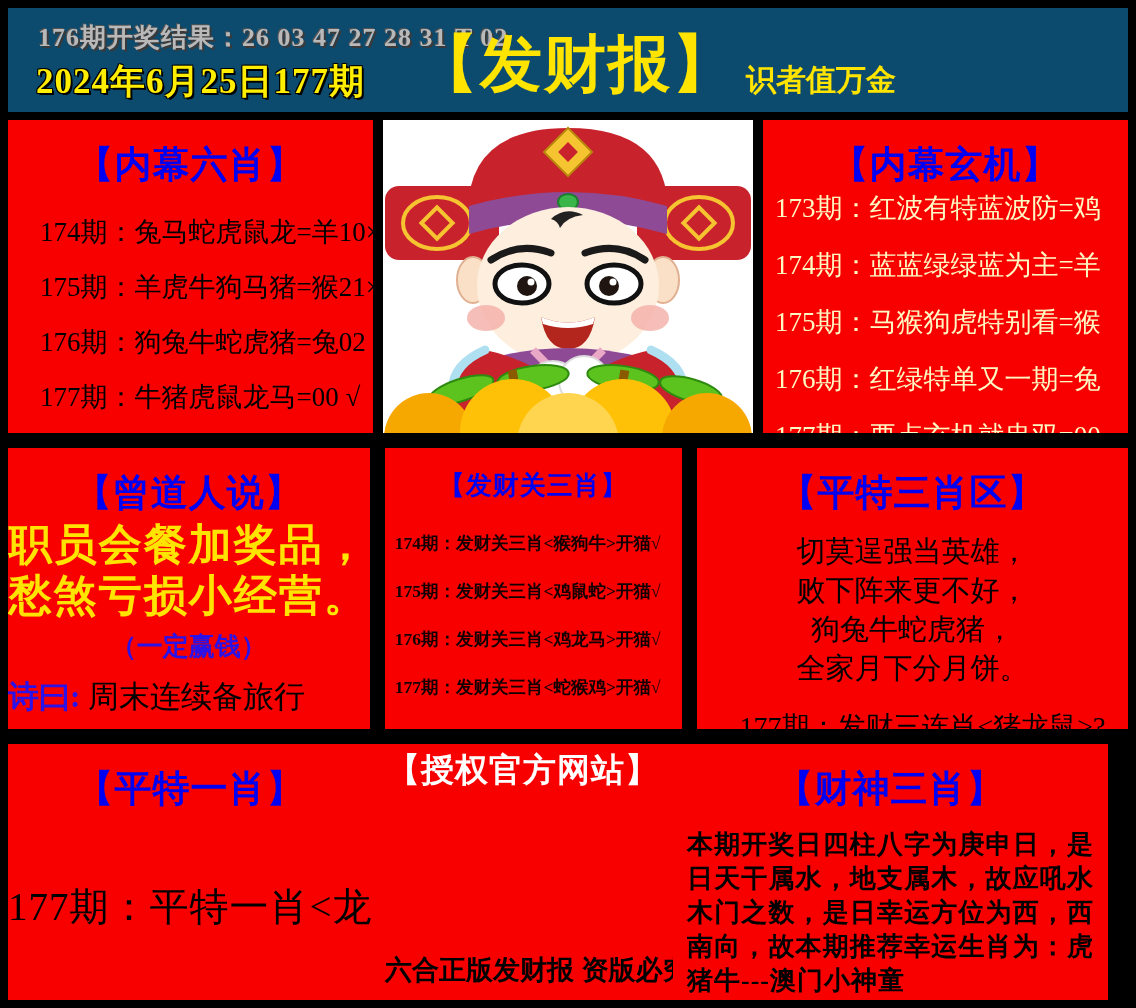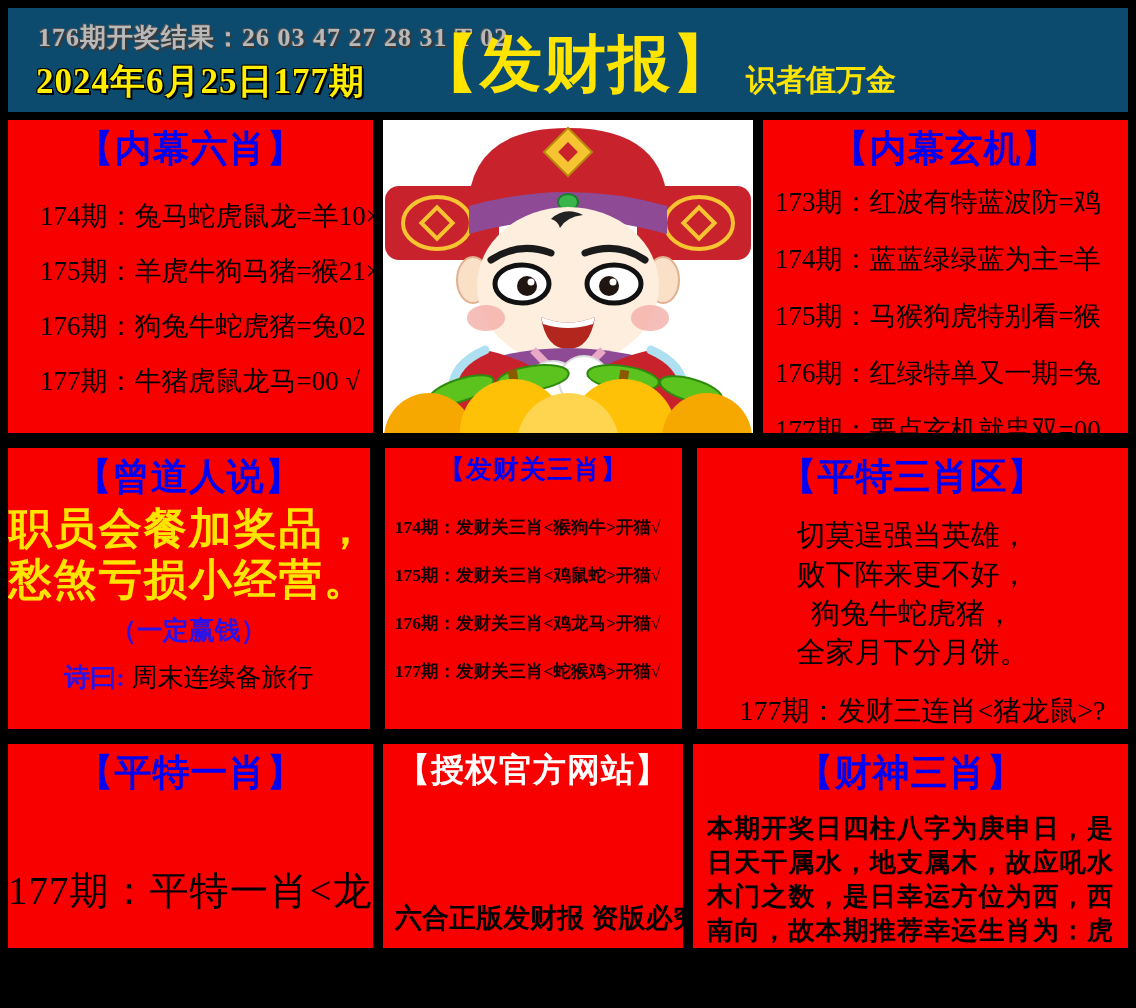--- a/index.html
+++ b/index.html
@@ -13,38 +13,38 @@
         letter-spacing:1px;text-shadow:2px 2px 0 #000,-1px -1px 0 #000,1px -1px 0 #000,-1px 1px 0 #000;}
   .hdr-title{position:absolute;left:408px;top:14px;font-size:62px;font-weight:bold;color:#ffe400;
         letter-spacing:2px;}
   .hdr-sub{position:absolute;left:738px;top:52px;font-size:30px;font-weight:bold;color:#ffe400;}
   
   .row{display:flex;}
   .row1{height:313px;margin-bottom:15px;gap:10px;}
   .row1 .c1,.row1 .c3{width:365px;}
   .row1 .c2{width:370px;}
   .row2{height:281px;margin-bottom:15px;gap:15px;}
-  .row3{height:204px;gap:10px;}
+  .row3{height:256px;}
   .row2 .c1,.row3 .c1{width:365px;}
   .row2 .c2,.row3 .c2{width:300px;}
   .row2 .c3,.row3 .c3{width:435px;}
   .panel{background:#f80000;box-sizing:border-box;overflow:hidden;}
   .imgbox{background:#fff;overflow:hidden;}
-  .ptitle{margin-top:4px;text-align:center;font-size:37px;font-weight:bold;color:#0000f2;
+  .ptitle{margin-top:20px;text-align:center;font-size:37px;font-weight:bold;color:#0000f2;
         letter-spacing:1px;font-family:"Liberation Serif",serif;}
   .ptitle.white{color:#fff;font-size:33px;margin-top:4px;}
   
   .liuxiao-rows{margin-top:24px;padding-left:32px;display:flex;flex-direction:column;gap:19px;
         font-size:27px;color:#000;white-space:nowrap;}
-  .xuanji-rows{margin-top:10px;padding-left:12px;display:flex;flex-direction:column;gap:21px;
-        font-size:27px;color:#000000;white-space:nowrap;justify-content:flex-end;}
+  .xuanji-rows{padding-left:12px;display:flex;flex-direction:column;gap:21px;
+        font-size:27px;color:#fef9c3;white-space:nowrap;justify-content:flex-end;}
   .zeng-line{margin:2px 0 0;text-align:center;font-size:43px;font-weight:bold;color:#ffe400;
         letter-spacing:2px;line-height:1.15;white-space:nowrap;}
   .zeng-note{margin-top:8px;text-align:center;font-size:26px;font-weight:bold;color:#2a12e8;}
-  .zeng-poem{margin-top:12px;text-align:center;font-size:26px;color:#000;}
+  .zeng-poem{margin-top:12px;font-size:31px;color:#000;}
   .zeng-poem .lbl{color:#2a12e8;font-weight:bold;}
   .guan-rows{margin-top:28px;padding-left:10px;display:flex;flex-direction:column;gap:24px;
         font-size:17.5px;font-weight:bold;color:#120000;white-space:nowrap;}
   .pt3-poem{margin-top:14px;text-align:center;font-size:29px;color:#000;line-height:39px;white-space:nowrap;}
   .pt3-tip{margin-top:20px;padding-left:20px;font-size:28px;color:#000;white-space:nowrap;text-align:center;}
   .pt1-main{margin-top:66px;text-align:center;font-size:39px;color:#000;letter-spacing:1px;white-space:nowrap;}
   .shouquan{position:relative;}
   .shouquan-footer{position:absolute;left:12px;bottom:12px;font-size:27px;font-weight:bold;color:#000;
         white-space:nowrap;font-family:"Liberation Sans",sans-serif;}
   .caishen-body{margin-top:14px;padding:0 14px;font-size:26px;font-weight:bold;color:#000;

